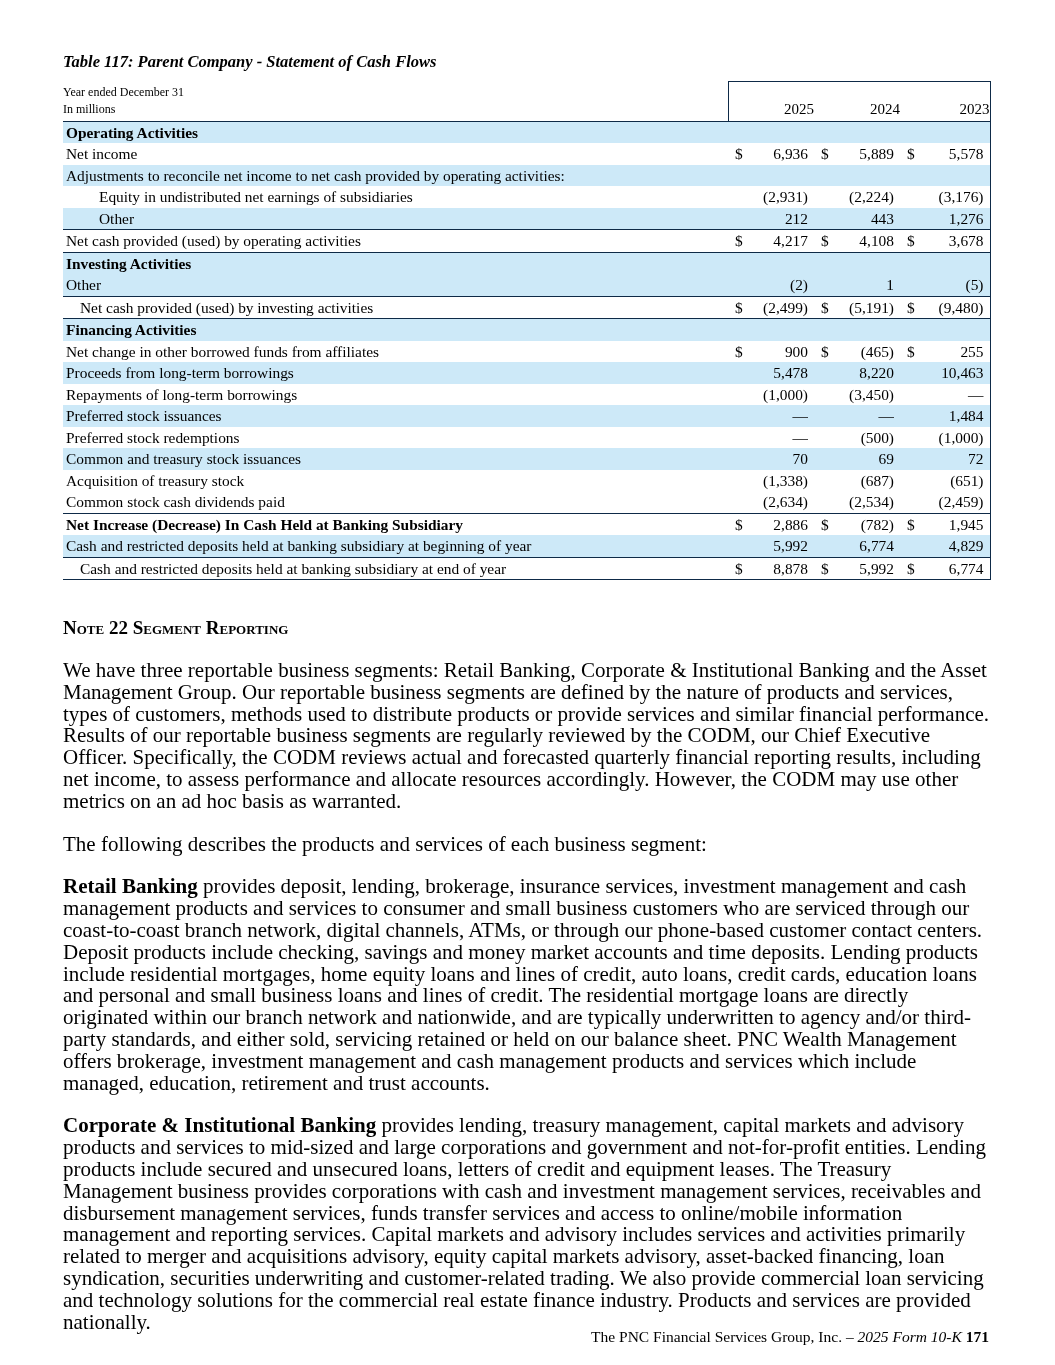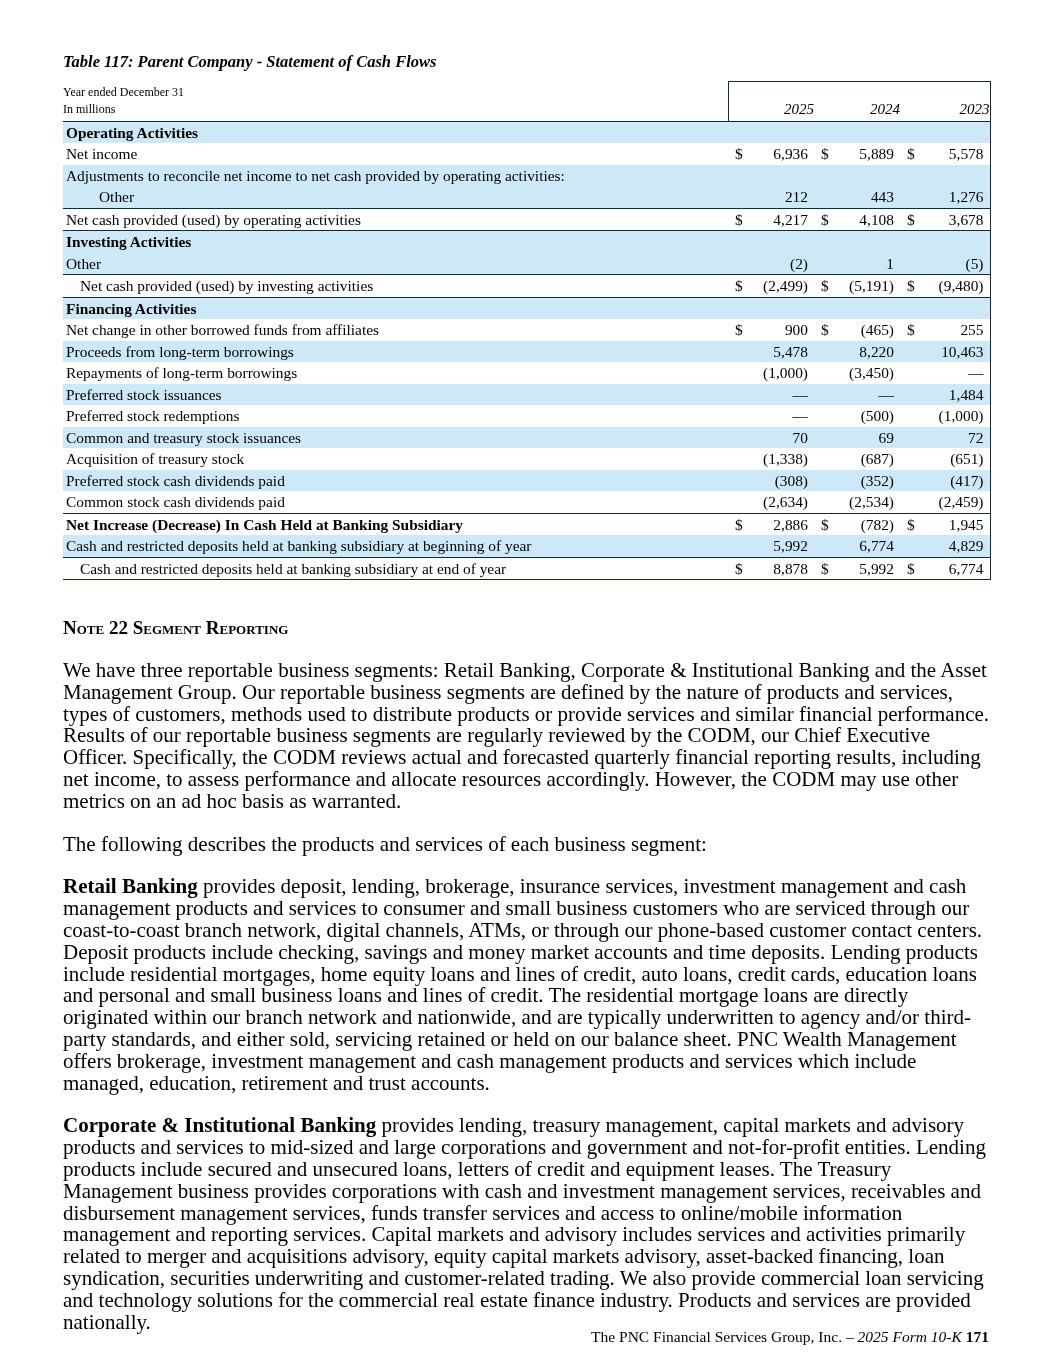--- a/index.html
+++ b/index.html
@@ -22,21 +22,21 @@
   table.cf col.c-vlast{width:64px;}
   table.cf th, table.cf td{
     padding:2px 0;line-height:17.5px;vertical-align:bottom;
     font-weight:normal;
   }
   thead th{border-bottom:1.5px solid var(--rule);margin-left:45px;}
   thead .hdr-label{
     text-align:left;font-size:12px;line-height:13.5px;padding-left:3px;vertical-align:top;
   }
   thead .years{
-    border-top:1px solid var(--rule);text-align:right;padding-right:6px;font-size:15px;font-style:italic;
+    border-top:1px solid var(--rule);text-align:right;padding-right:6px;font-size:15px;
   }
   thead .years.first{border-left:1px solid var(--rule);}
   tbody td.lbl{text-align:left;padding-left:3px;white-space:nowrap;}
   tbody td.lbl.ind1{padding-left:17px;}
   tbody td.lbl.ind2{padding-left:36px;}
   tbody td.d{text-align:left;padding-left:7px;}
   tbody td.v{text-align:right;padding-right:6px;}
   tbody tr.shaded td{background:var(--shade);}
   tbody tr.bt td{border-top:1.5px solid var(--rule);}
   tbody tr.bb td{border-bottom:1.5px solid var(--rule);}
@@ -105,20 +105,29 @@
         </tr>
         <tr class="shaded   normal">
           <td class="lbl ind0">Adjustments to reconcile net income to net cash provided by operating activities:</td>
           <td class="d"></td>
           <td class="v"></td>
           <td class="d"></td>
           <td class="v"></td>
           <td class="d"></td>
           <td class="v"></td>
         </tr>
+        <tr class="normal">
+          <td class="lbl ind2">Equity in undistributed net earnings of subsidiaries</td>
+          <td class="d"></td>
+          <td class="v">(2,931)</td>
+          <td class="d"></td>
+          <td class="v">(2,224)</td>
+          <td class="d"></td>
+          <td class="v">(3,176)</td>
+        </tr>
         <tr class="shaded   normal">
           <td class="lbl ind2">Other</td>
           <td class="d"></td>
           <td class="v">212</td>
           <td class="d"></td>
           <td class="v">443</td>
           <td class="d"></td>
           <td class="v">1,276</td>
         </tr>
         <tr class="bt  normal">
@@ -221,29 +230,20 @@
           <td class="v">72</td>
         </tr>
         <tr class="normal">
           <td class="lbl ind0">Acquisition of treasury stock</td>
           <td class="d"></td>
           <td class="v">(1,338)</td>
           <td class="d"></td>
           <td class="v">(687)</td>
           <td class="d"></td>
           <td class="v">(651)</td>
-        </tr>
-        <tr class="shaded   normal">
-          <td class="lbl ind0">Preferred stock cash dividends paid</td>
-          <td class="d"></td>
-          <td class="v">(308)</td>
-          <td class="d"></td>
-          <td class="v">(352)</td>
-          <td class="d"></td>
-          <td class="v">(417)</td>
         </tr>
         <tr class="normal">
           <td class="lbl ind0">Common stock cash dividends paid</td>
           <td class="d"></td>
           <td class="v">(2,634)</td>
           <td class="d"></td>
           <td class="v">(2,534)</td>
           <td class="d"></td>
           <td class="v">(2,459)</td>
         </tr>

